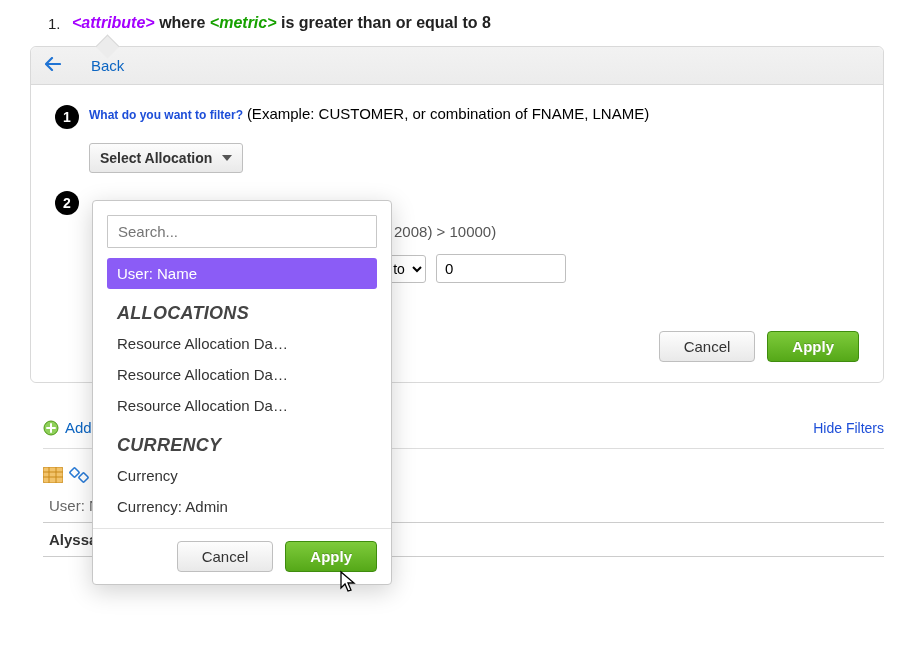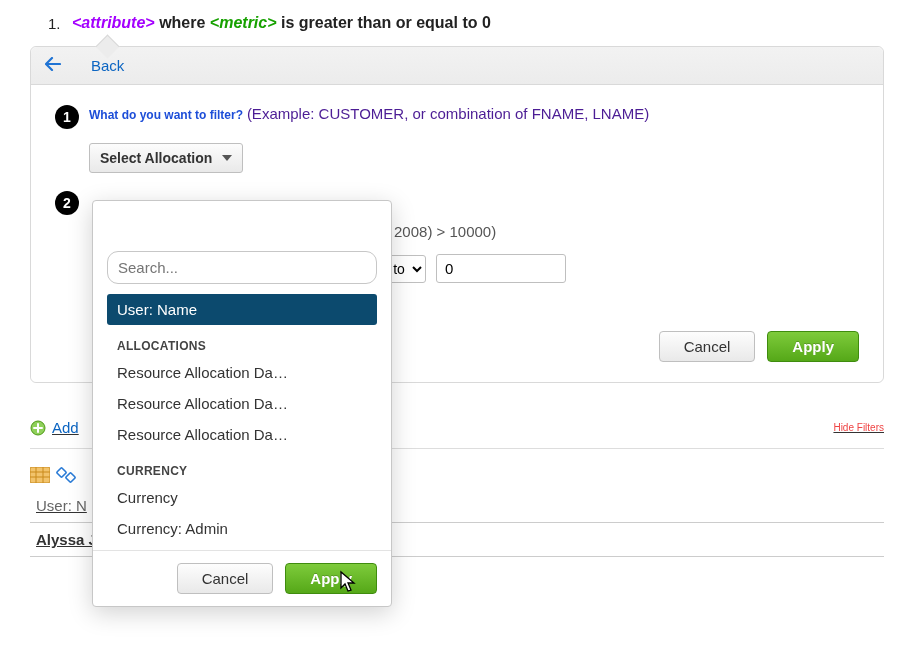--- a/index.html
+++ b/index.html
@@ -69,21 +69,21 @@
   .back-link { color: #0c65c2; font-size: 15px; cursor: pointer; }
   .panel-body { padding: 20px 24px 20px 24px; background: #fff; border-radius: 0 0 6px 6px;}
   .step { display: flex; align-items: flex-start; margin-bottom: 14px; }
   .step-badge {
     width: 24px; height: 24px; border-radius: 50%;
     background: #000; color: #fff; font-weight: 700;
     display: inline-flex; align-items: center; justify-content: center;
     font-size: 14px; margin-right: 10px; flex-shrink: 0;
   }
   .step-title { font-weight: 700; font-size: 12px; color: #1d4ed8; }
-  .step-hint { font-weight: 400; font-size: 15px; color: #4c1d95; }
+  .step-hint { font-weight: 400; font-size: 15px; color: #000000; }
   .field-row { margin: 8px 0 18px 34px; display: flex; align-items: center; gap: 10px; }
   .dropdown-btn {
     display: inline-flex; align-items: center;
     background: linear-gradient(#fcfcfc,#e9e9e9);
     border: 1px solid #bfbfbf; border-radius: 3px;
     padding: 6px 10px; font-size: 14px; font-weight: 600;
     cursor: pointer;
   }
   .dropdown-btn .caret {
     margin-left: 10px;
@@ -121,33 +121,32 @@
     border: 1px solid #3f8c0e;
     color: #fff; font-weight: 600;
     text-shadow: 0 -1px 0 rgba(0,0,0,0.2);
   }
   .panel-actions {
     display: flex; justify-content: flex-end; gap: 12px;
     padding-top: 30px;
   }
   
   .below {
-    padding: 12px 30px 0 30px;
-    text-decoration: underline;
+    padding: 12px 30px 0 43px;
   }
   .below-row1 {
     display: flex; justify-content: space-between; align-items: center;
     border-bottom: 1px solid #ddd;
     padding: 8px 0 12px 0;
   }
   .add-wrap { display: flex; align-items: center; gap: 6px; color: #0c65c2; font-size: 15px; cursor: pointer;}
   .add-icon {
     width: 16px; height: 16px; display:inline-block;
   }
-  .hide-filters { color: #ef4444; font-size: 10px; cursor: pointer; }
+  .hide-filters { color: #1d4ed8; font-size: 14px; cursor: pointer; }
   .table-toolbar {
     display: flex; gap: 6px; padding: 18px 0 6px 0; align-items: center;
   }
   .tb-icon {
     width: 20px; height: 16px; display: inline-block;
   }
   .data-table { width: 100%; border-collapse: collapse; }
   .data-table th, .data-table td {
     text-align: left; padding: 8px 6px; border-bottom: 1px solid #ccc;
     font-size: 15px;
@@ -163,41 +162,41 @@
     border: 1px solid #c7c7c7;
     border-radius: 4px;
     box-shadow: 0 6px 24px rgba(0,0,0,0.18);
     z-index: 10;
     display: flex; flex-direction: column;
   }
   .pop-body { padding: 14px 14px 6px 14px; flex: 1; overflow: hidden; }
   .pop-search {
     width: 100%;
     border: 1px solid #c7c7c7;
-    border-radius: 11px;
+    border-radius: 1px;
     padding: 7px 10px;
     font-size: 15px;
     margin-bottom: 10px;
-    margin-top: 36px;
   }
   .pop-list { max-height: 280px; overflow: hidden; }
   .pop-item {
     padding: 7px 10px; font-size: 15px; color: #333;
     white-space: nowrap; overflow: hidden; text-overflow: ellipsis;
     cursor: pointer;
   }
   .pop-item.selected {
-    background: #0c4a6e; color: #fff; border-radius: 3px;
+    background: #8b5cf6; color: #fff; border-radius: 3px;
   }
   .pop-group {
     padding: 14px 10px 4px 10px;
     font-weight: 700;
     color: #444;
-    font-size: 12px;
+    font-size: 18px;
     letter-spacing: 0.3px;
+    font-style: italic;
   }
   .pop-footer {
     border-top: 1px solid #e3e3e3;
     padding: 12px 14px;
     display: flex; justify-content: flex-end; gap: 12px;
   }
   .cursor-icon {
     position: absolute;
     top: 570px; left: 338px;
     width: 20px; height: 26px;
@@ -205,21 +204,21 @@
     pointer-events: none;
   }
   .tb-svg { display:block; }
 </style>
 </head>
 <body>
 
 <div class="rule-row">
   <span class="rule-num">1.</span>
   <span class="rule-text">
-    <span class="tok-attr">&lt;attribute&gt;</span><span class="tok-rest"> where </span><span class="tok-metric">&lt;metric&gt;</span><span class="tok-rest"> is greater than or equal to 0</span>
+    <span class="tok-attr">&lt;attribute&gt;</span><span class="tok-rest"> where </span><span class="tok-metric">&lt;metric&gt;</span><span class="tok-rest"> is greater than or equal to 8</span>
   </span>
 </div>
 
 <div class="panel">
   <div class="panel-top">
     <span class="back-arrow">
       <svg width="16" height="14" viewBox="0 0 16 14">
           <path d="M7 1 L1 7 L7 13 M1 7 H15" stroke="#1f73d4" stroke-width="2.2" fill="none" stroke-linecap="round" stroke-linejoin="round"></path>
         </svg>
     </span>

